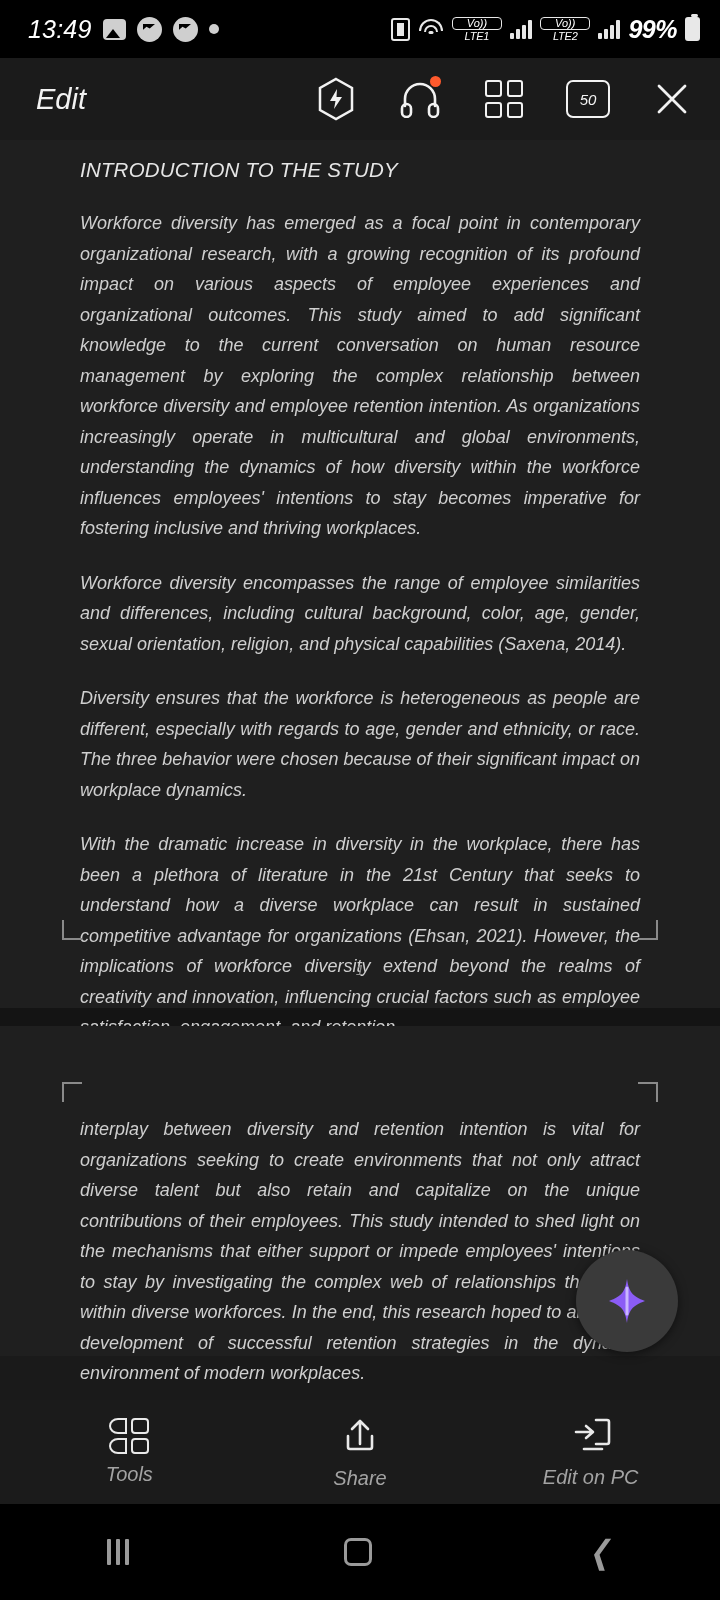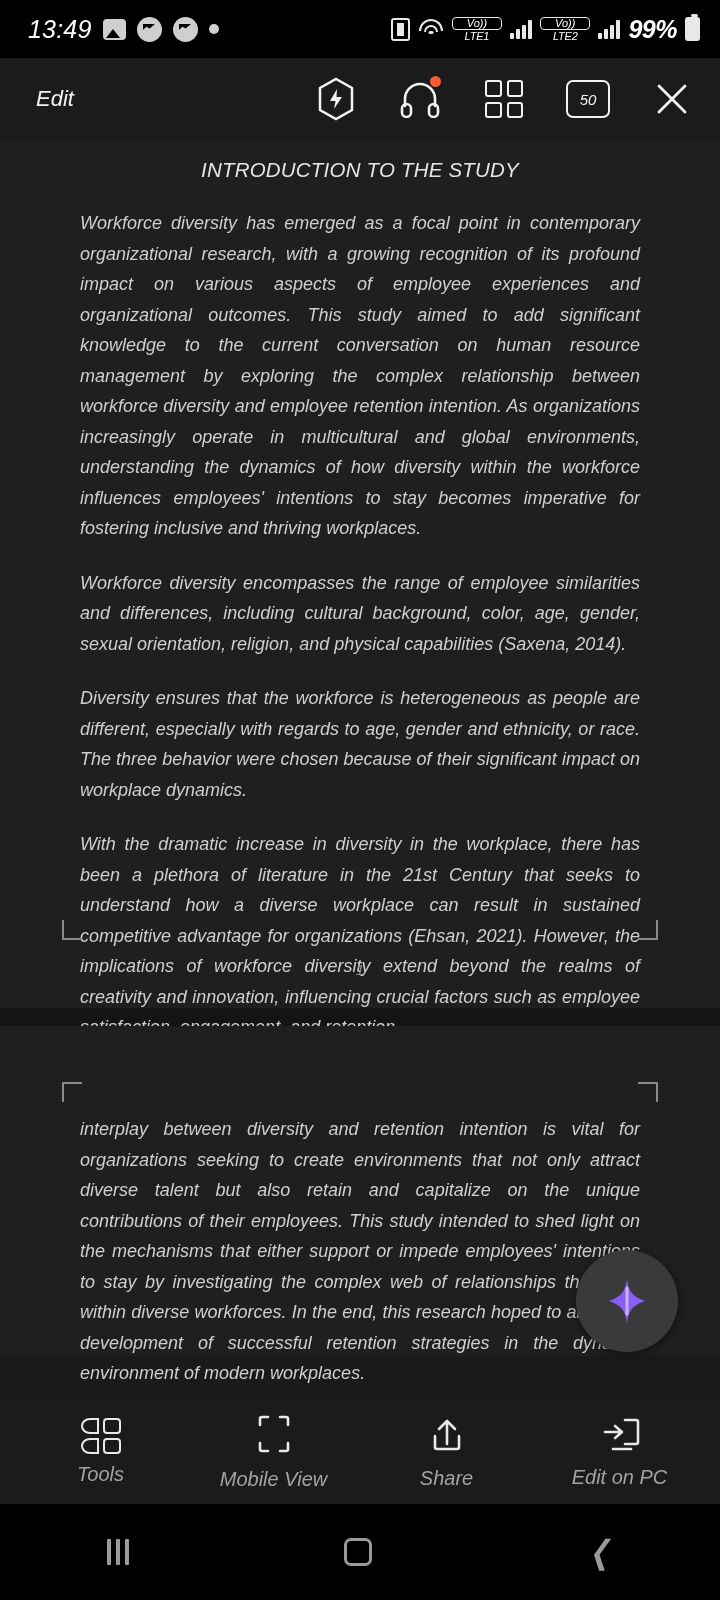--- a/index.html
+++ b/index.html
@@ -61,21 +61,21 @@
   .bars i:nth-child(3){height:14px}.bars i:nth-child(4){height:19px}
   .sb-batt { font-size: 25px; font-weight: 600; letter-spacing: -0.5px; }
   .ic-batt { width: 15px; height: 24px; border: 2px solid #e8e8e8; border-radius: 3px; position: relative; background:#e8e8e8; }
   .ic-batt:before { content:""; position:absolute; top:-5px; left:4px; width:7px; height:3px; background:#e8e8e8; border-radius:2px;}
 
   
   .toolbar {
     height: 82px; background: #1b1b1b; color: #fff;
     display: flex; align-items: center; padding: 0 26px 0 36px; gap: 0;
   }
-  .tb-title { font-size: 22px; color: #f2f2f2; }
+  .tb-title { font-size: 29px; color: #f2f2f2; }
   .tb-actions { margin-left: auto; display: flex; align-items: center; gap: 40px; }
   .tb-btn { position: relative; width: 44px; height: 44px; display: flex; align-items: center; justify-content: center; }
   .hex { width: 40px; height: 44px; }
   .badge-dot {
     position: absolute; top: -1px; right: 1px; width: 11px; height: 11px;
     border-radius: 50%; background: #ff5a2d;
   }
   .grid-ic { width: 38px; height: 38px; display: grid; grid-template-columns: 1fr 1fr; grid-template-rows: 1fr 1fr; gap: 5px; }
   .grid-ic span { border: 2.5px solid #f2f2f2; border-radius: 3px; }
   .pagebox {
@@ -86,21 +86,21 @@
   
   .doc-area { position: absolute; top: 140px; left: 0; right: 0; bottom: 200px; background: #1a1a1a; overflow: hidden; }
   .page {
     background: #1f1f1f; color: #d7d7d7; position: relative;
     padding: 18px 80px 30px 80px;
   }
   .page-1 { height: 868px; }
   .gap { height: 18px; background: #141414; }
   .page-2 { height: 330px; }
 
-  .doc-h1 { text-align: center; font-size: 20.5px; color: #e6e6e6; letter-spacing: .2px; margin-bottom: 26px; }
+  .doc-h1 { font-size: 20.5px; color: #e6e6e6; letter-spacing: .2px; margin-bottom: 26px; }
   .doc-h2 { font-size: 19px; color: #e3e3e3; margin: 0 0 14px 48px; }
   .para {
     font-size: 18px; line-height: 30.5px; text-align: justify;
     color: #cfcfcf; margin-bottom: 24px;
   }
   .para:last-child { margin-bottom: 0; }
 
   
   .crop { position: absolute; width: 20px; height: 20px; border-color: #8a8a8a; }
   .crop.tl { border-left: 2px solid #8a8a8a; border-top: 2px solid #8a8a8a; }
@@ -280,28 +280,20 @@
       <span class="tools-ic">
           <span></span>
           <span></span>
           <span></span>
           <span></span>
         </span>
       <span class="bb-label">Tools</span>
     </div>
     <div class="bb-item">
       <span>
-        <svg width="36" height="42" viewBox="0 0 36 42" fill="none">
-          <path d="M4 12 V6 a2 2 0 0 1 2-2 h6 M24 4 h6 a2 2 0 0 1 2 2 v6 M32 30 v6 a2 2 0 0 1-2 2 h-6 M12 38 H6 a2 2 0 0 1-2-2 v-6" stroke="#e9e9e9" stroke-width="2.6" stroke-linecap="round"></path>
-        </svg>
-      </span>
-      <span class="bb-label">Mobile View</span>
-    </div>
-    <div class="bb-item">
-      <span>
         <svg width="40" height="40" viewBox="0 0 40 40" fill="none">
           <path d="M20 30 V7 M20 7 L12 15 M20 7 L28 15" stroke="#e9e9e9" stroke-width="2.6" stroke-linecap="round" stroke-linejoin="round"></path>
           <path d="M8 22 V33 a2 2 0 0 0 2 2 h20 a2 2 0 0 0 2-2 V22" stroke="#e9e9e9" stroke-width="2.6" stroke-linecap="round"></path>
         </svg>
       </span>
       <span class="bb-label">Share</span>
     </div>
     <div class="bb-item">
       <span>
         <svg width="42" height="38" viewBox="0 0 42 38" fill="none">

